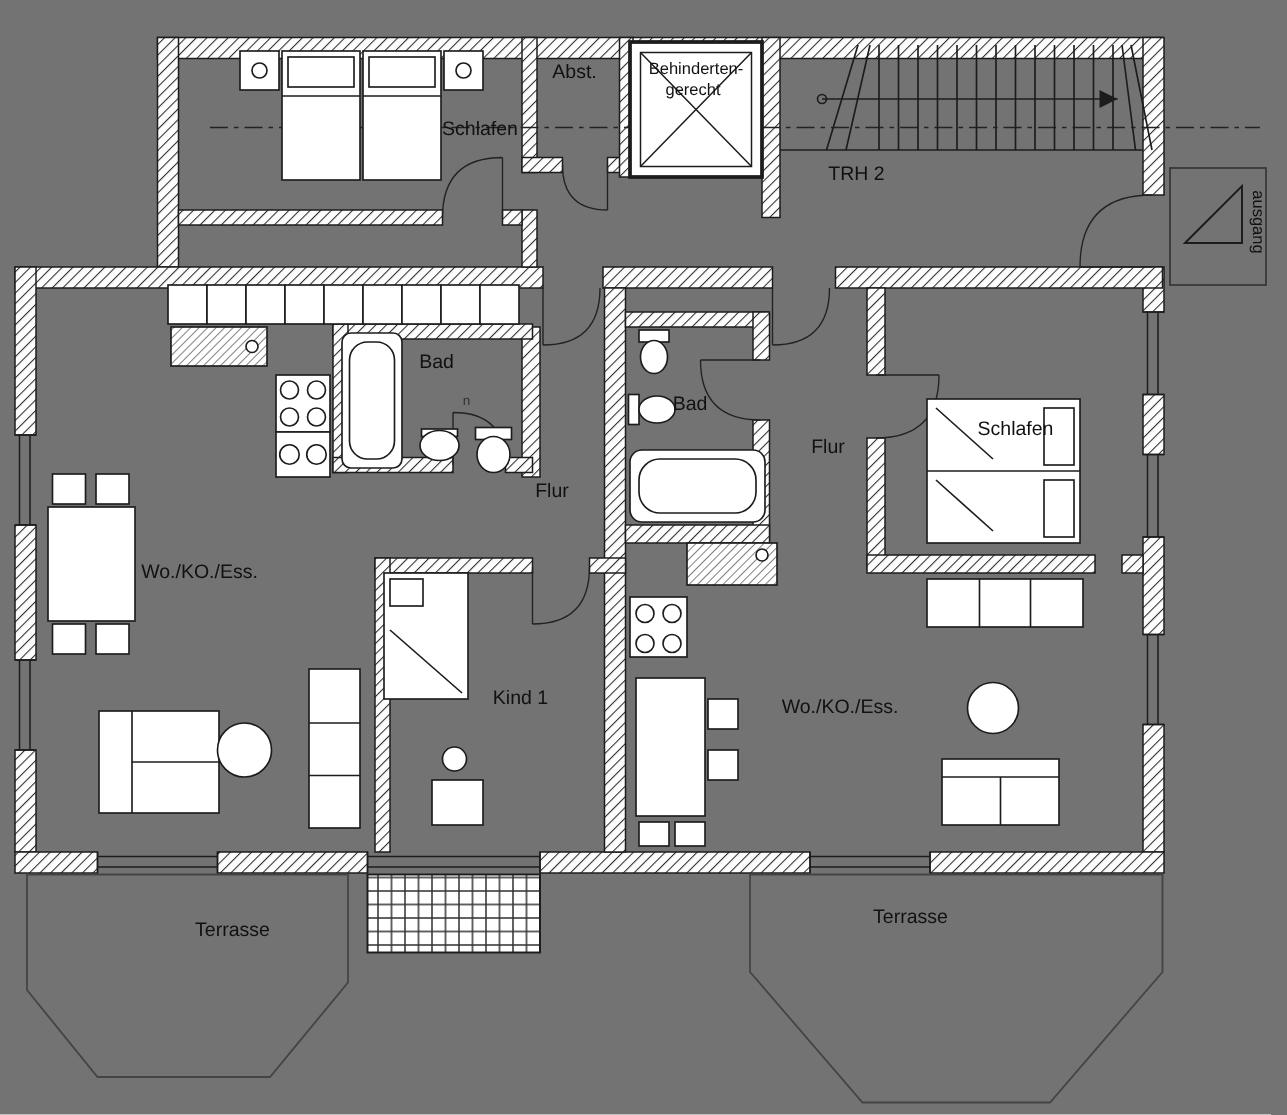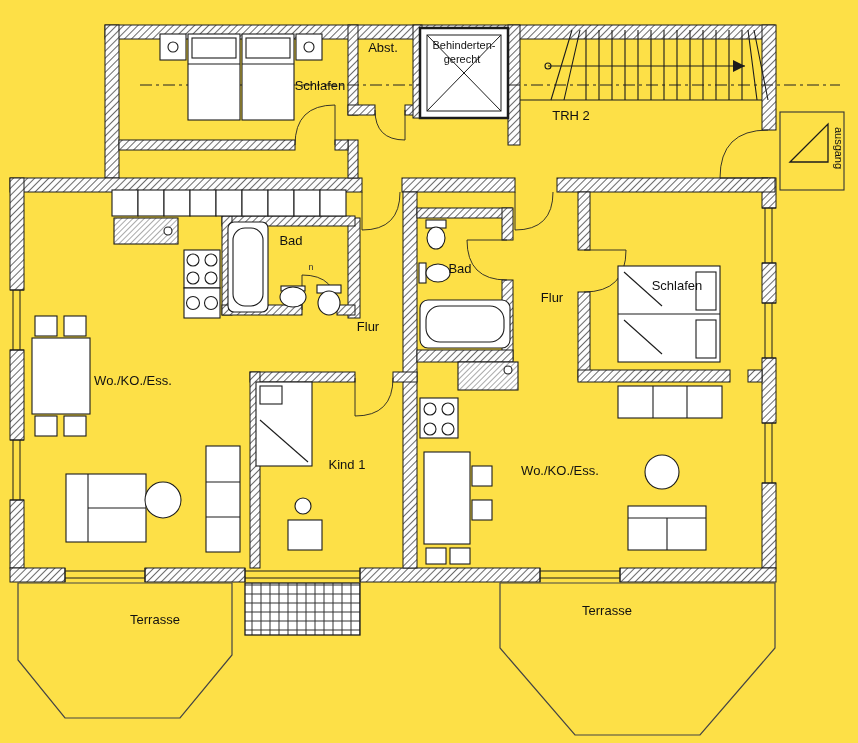--- a/index.html
+++ b/index.html
@@ -1,16 +1,16 @@
 <!DOCTYPE html>
 <html><head>
 <meta charset="utf-8">
 <style>
   html,body{margin:0;padding:0;background:#ffffff;}
-  .sheet{position:relative;width:858px;height:743px;background:#fde047;overflow:hidden;}
+  .sheet{position:relative;width:858px;height:743px;background:#737373;overflow:hidden;}
   .lbl{font-family:"Liberation Sans",sans-serif;font-size:13px;fill:#111;}
   .lbl-sm{font-family:"Liberation Sans",sans-serif;font-size:11px;fill:#111;}
   .lbl-xs{font-family:"Liberation Sans",sans-serif;font-size:9px;fill:#333;}
   .wall{fill:url(#hatch);stroke:#1c1c1c;stroke-width:1;}
   .thin{fill:none;stroke:#1c1c1c;stroke-width:1.1;}
   .furn{fill:#ffffff;stroke:#1c1c1c;stroke-width:1.1;}
   .door{fill:none;stroke:#222;stroke-width:0.9;}
   .win{stroke:#1c1c1c;stroke-width:1;}
 </style>
 </head>

